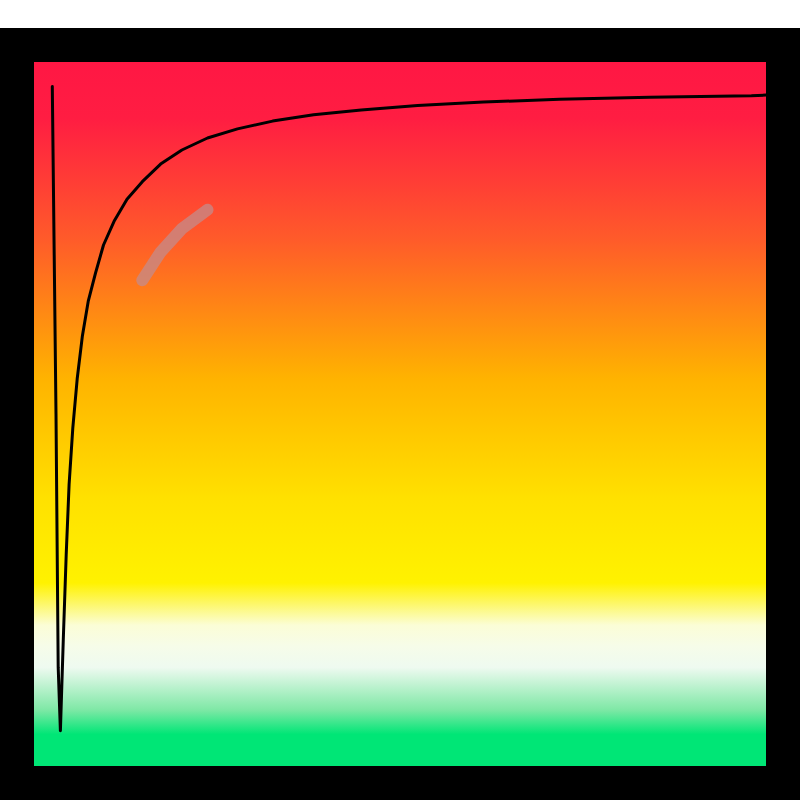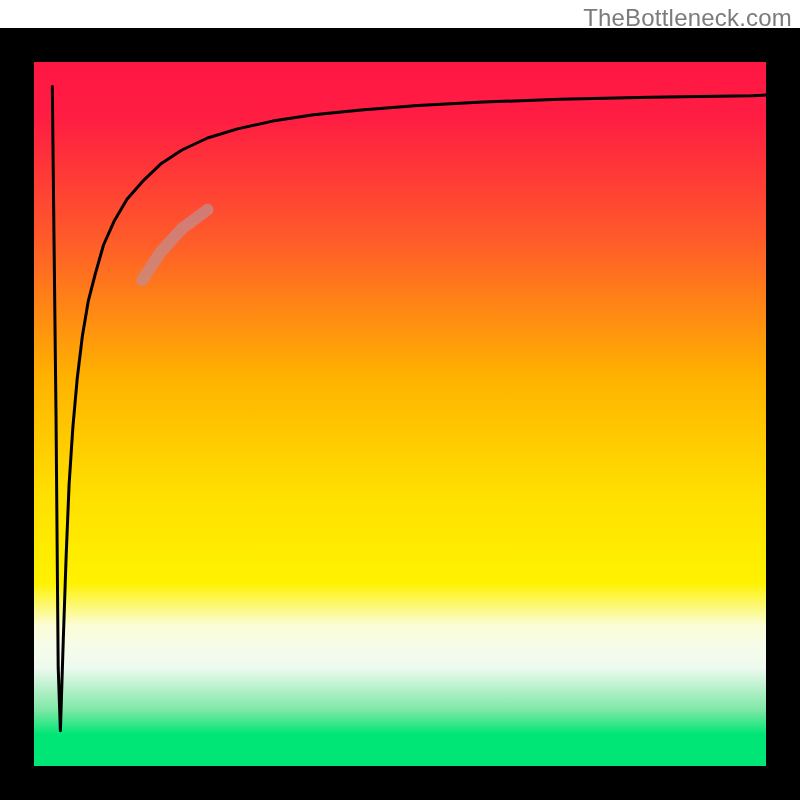--- a/index.html
+++ b/index.html
@@ -27,21 +27,20 @@
     z-index: 50;
   }
   svg {
     display: block;
   }
 </style>
 </head>
 <body>
 
 <div class="container">
-  <div class="watermark">TheBottleneck.com</div>
 
   <svg id="chart-svg" width="800" height="800" viewBox="0 0 800 800">
     <defs>
       <linearGradient id="bg-grad" x1="0" y1="0" x2="0" y2="1">
           <stop offset="0%" stop-color="#ff1744"></stop>
           <stop offset="8%" stop-color="#ff1d42"></stop>
           <stop offset="25%" stop-color="#ff5a2a"></stop>
           <stop offset="45%" stop-color="#ffb300"></stop>
           <stop offset="62%" stop-color="#ffe100"></stop>
           <stop offset="74%" stop-color="#fff200"></stop>

